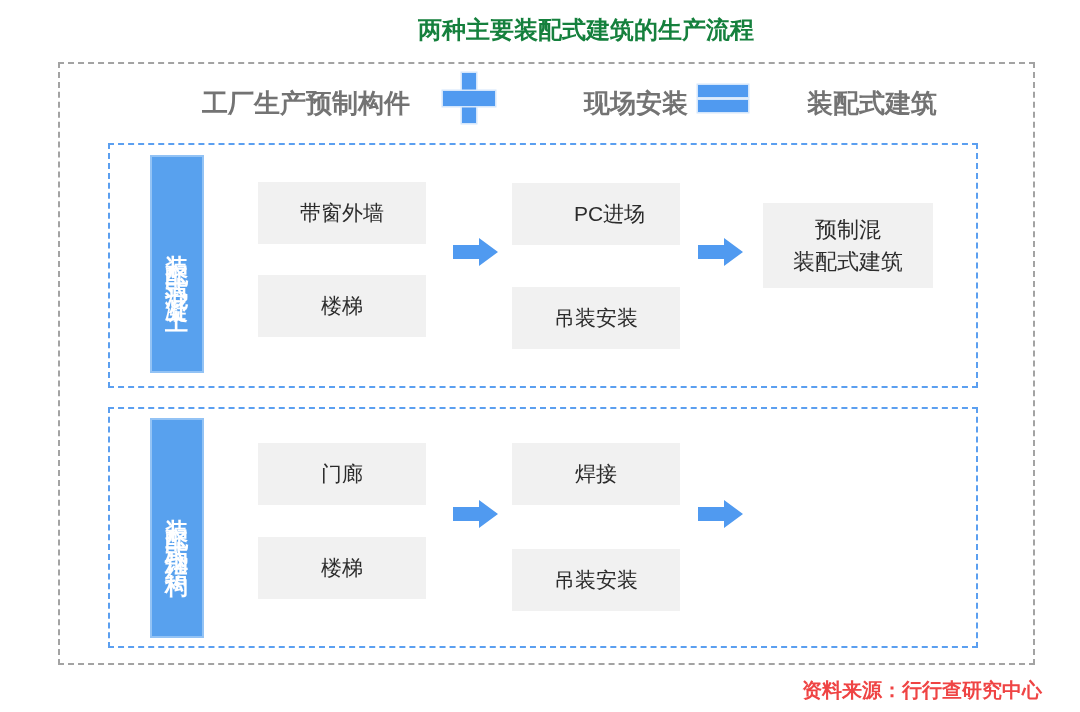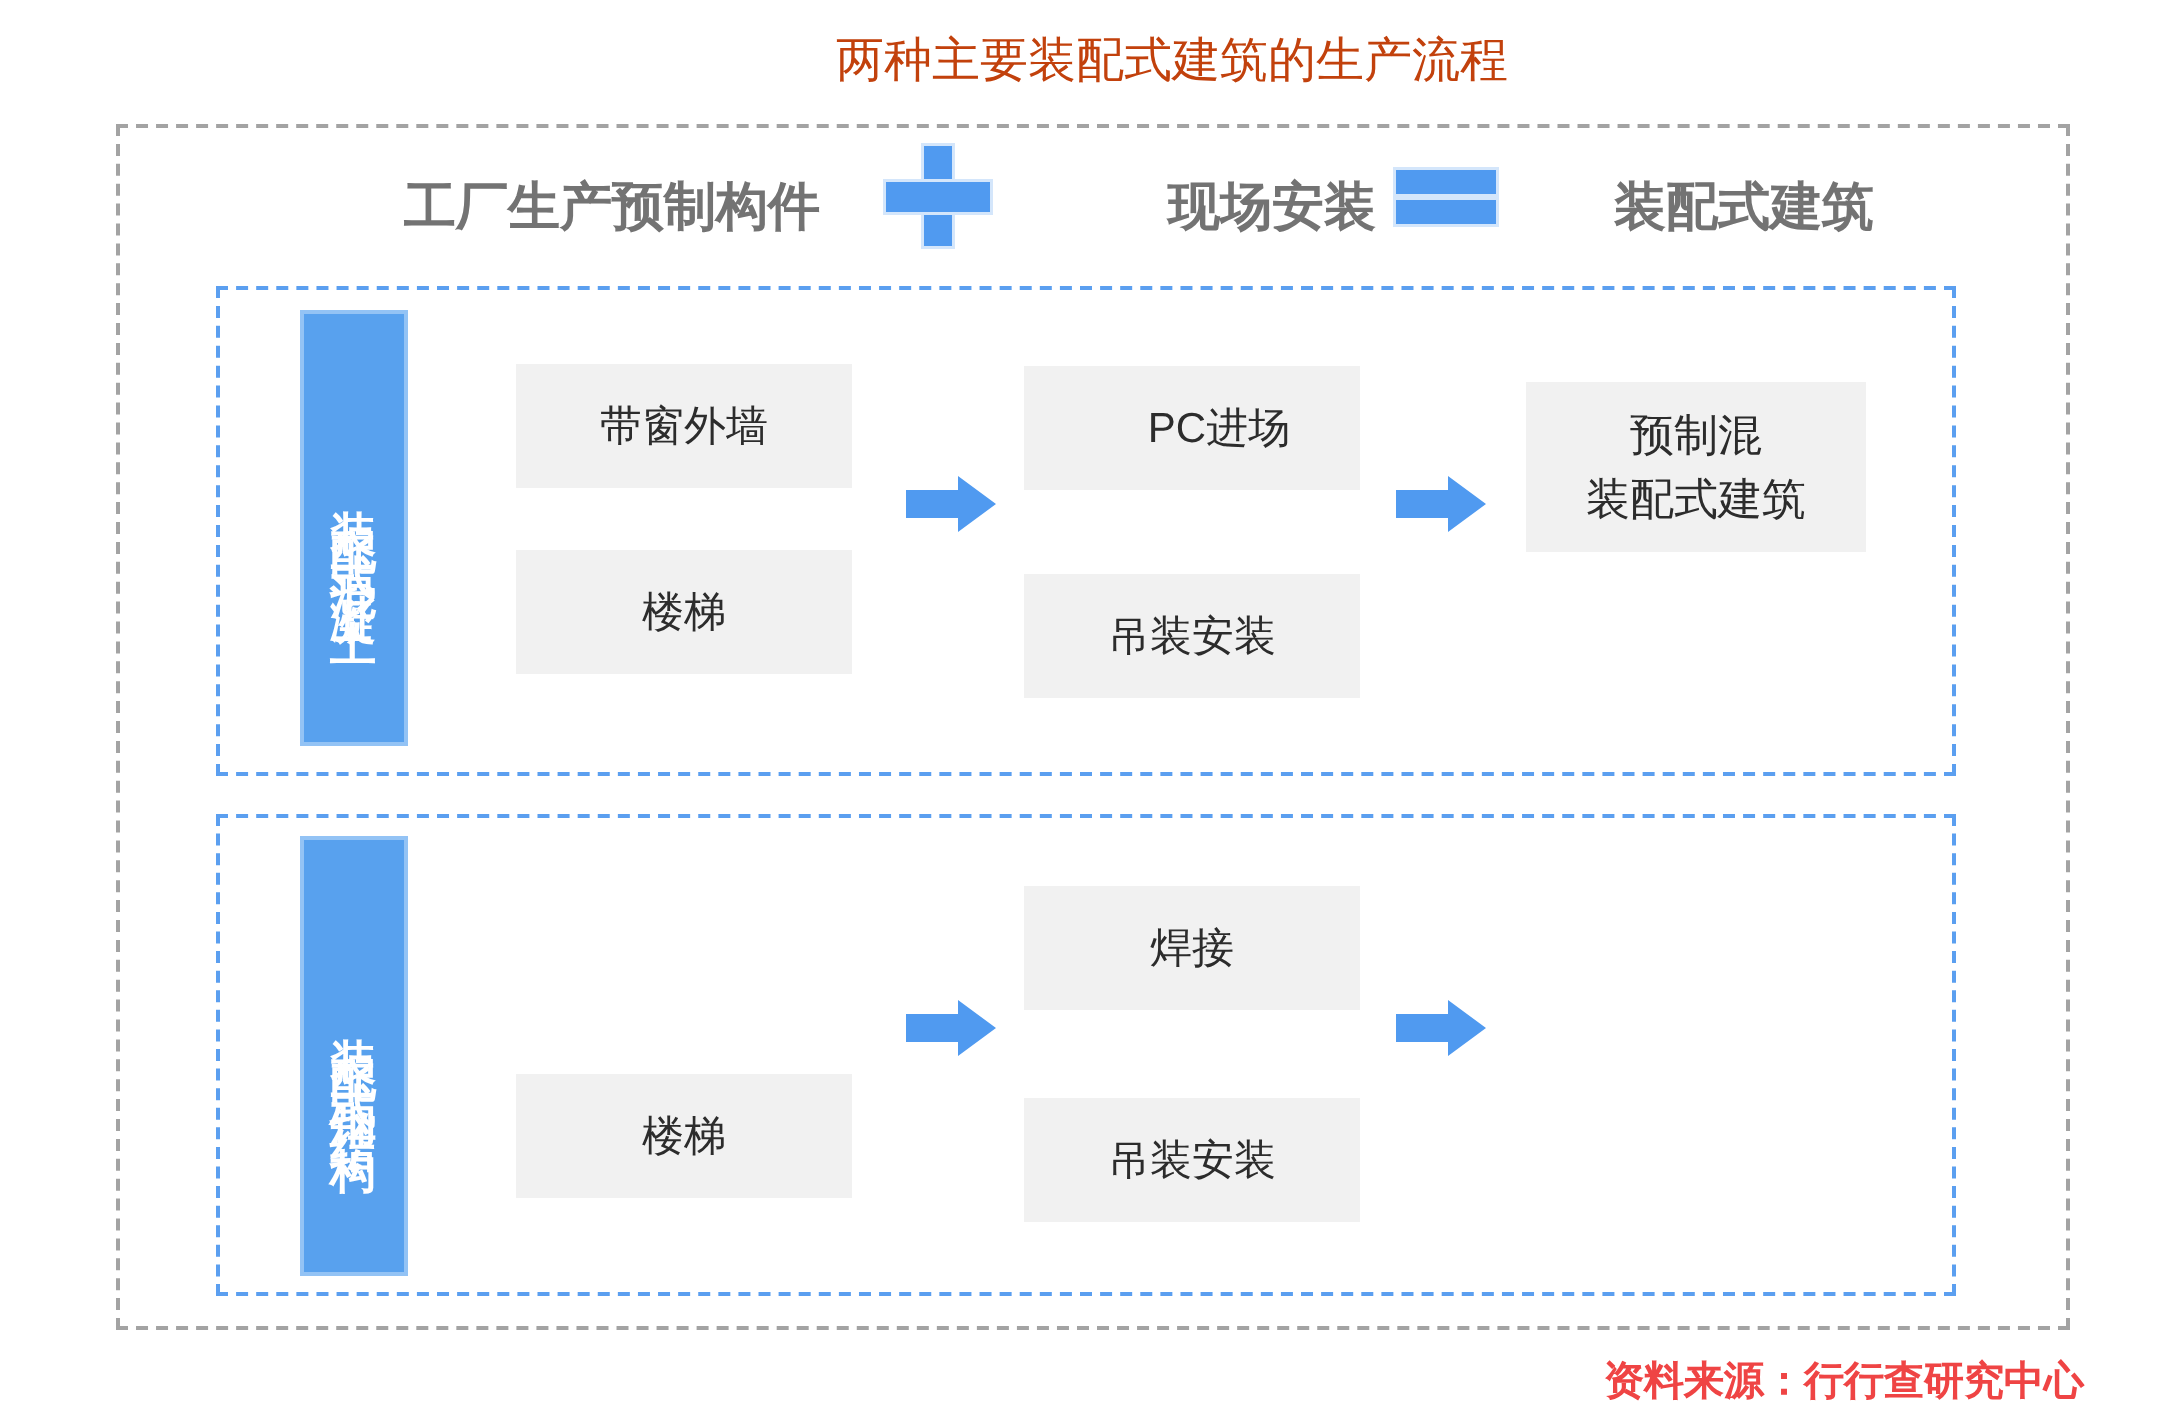--- a/index.html
+++ b/index.html
@@ -14,22 +14,22 @@
     overflow: hidden;
   }
 
   .page-title {
     position: absolute;
     left: 586px;
     top: 14px;
     transform: translateX(-50%);
     white-space: nowrap;
     font-size: 24px;
-    font-weight: normal;
-    color: #c2410c;
+    font-weight: bold;
+    color: #15803d;
   }
 
   .outer-frame {
     position: absolute;
     left: 58px;
     top: 62px;
     width: 977px;
     height: 603px;
     border: 2px dashed #a3a3a3;
   }
@@ -114,21 +114,21 @@
     color: #2c2c2c;
     font-size: 22px;
     font-weight: 500;
     line-height: 32px;
     display: flex;
     flex-direction: column;
     align-items: center;
     justify-content: center;
     text-align: center;
   }
-  .result-box.r1 { top: 191px; }
+  .result-box.r1 { top: 203px; }
   .result-box.r2 { top: 467px; }
 
   .flow-arrow { position: absolute; width: 46px; height: 30px; }
 
   .source-note {
     position: absolute;
     top: 677px;
     right: 38px;
     font-size: 20px;
     font-weight: bold;
@@ -179,20 +179,21 @@
   </svg>
 
   <div class="result-box r1">
     <span>预制混</span>
     <span>装配式建筑</span>
   </div>
 
   <div class="section-frame s2"></div>
   <div class="v-label l2">装配式钢结构</div>
 
+  <div class="gbox" style="left:258px; top:443px;">门廊</div>
   <div class="gbox" style="left:258px; top:537px;">楼梯</div>
 
   <svg class="flow-arrow" style="left:453px; top:499px;" viewBox="0 0 46 30">
     <path d="M0,8 H26 V1 L45,15 L26,29 V22 H0 Z" fill="#509af0"></path>
   </svg>
 
   <div class="gbox" style="left:512px; top:443px;">焊接</div>
   <div class="gbox" style="left:512px; top:549px;">吊装安装</div>
 
   <svg class="flow-arrow" style="left:698px; top:499px;" viewBox="0 0 46 30">

